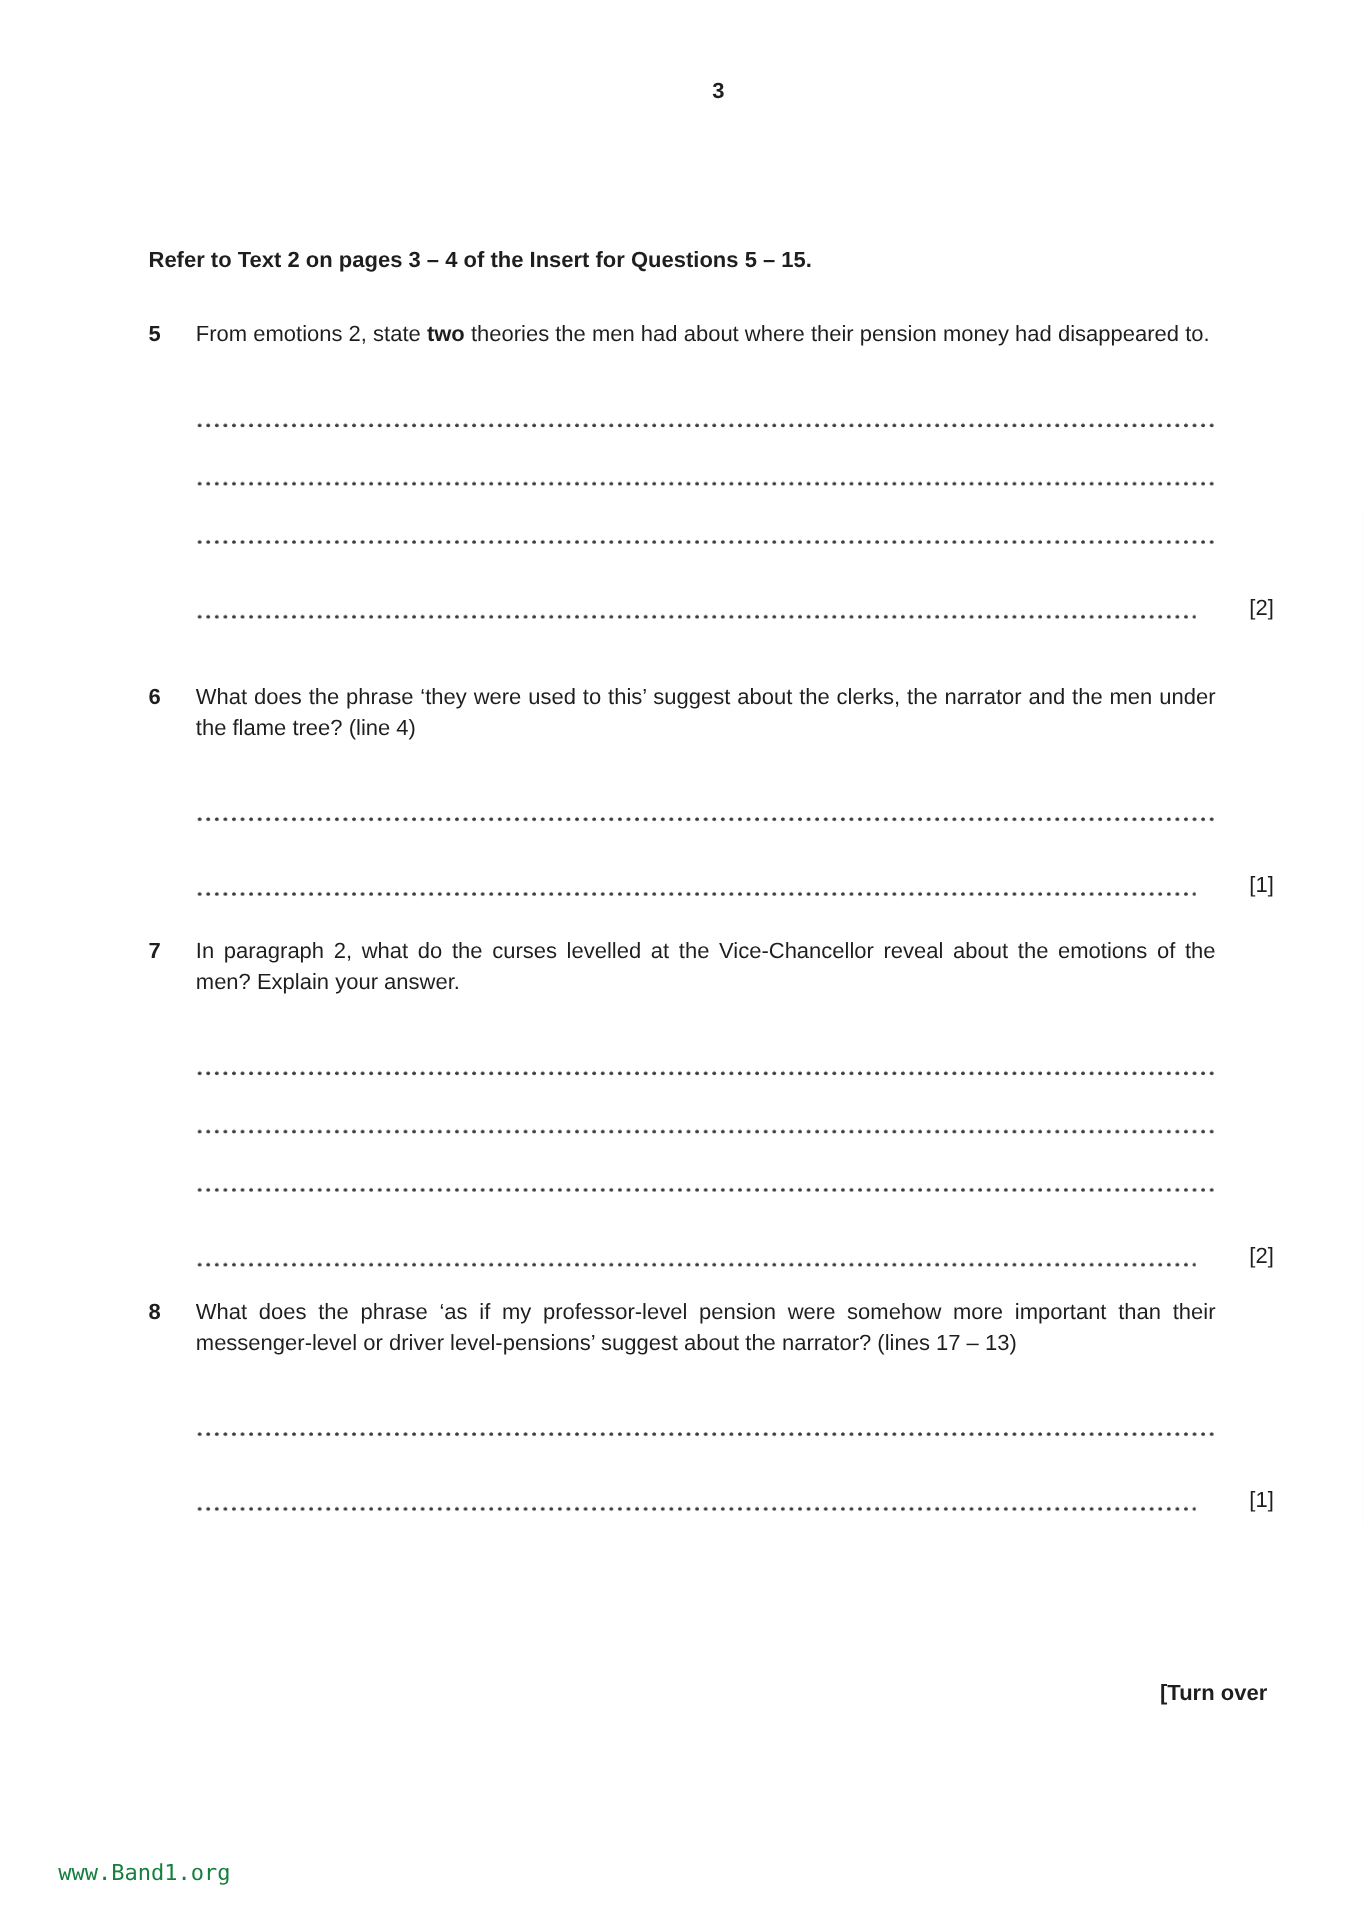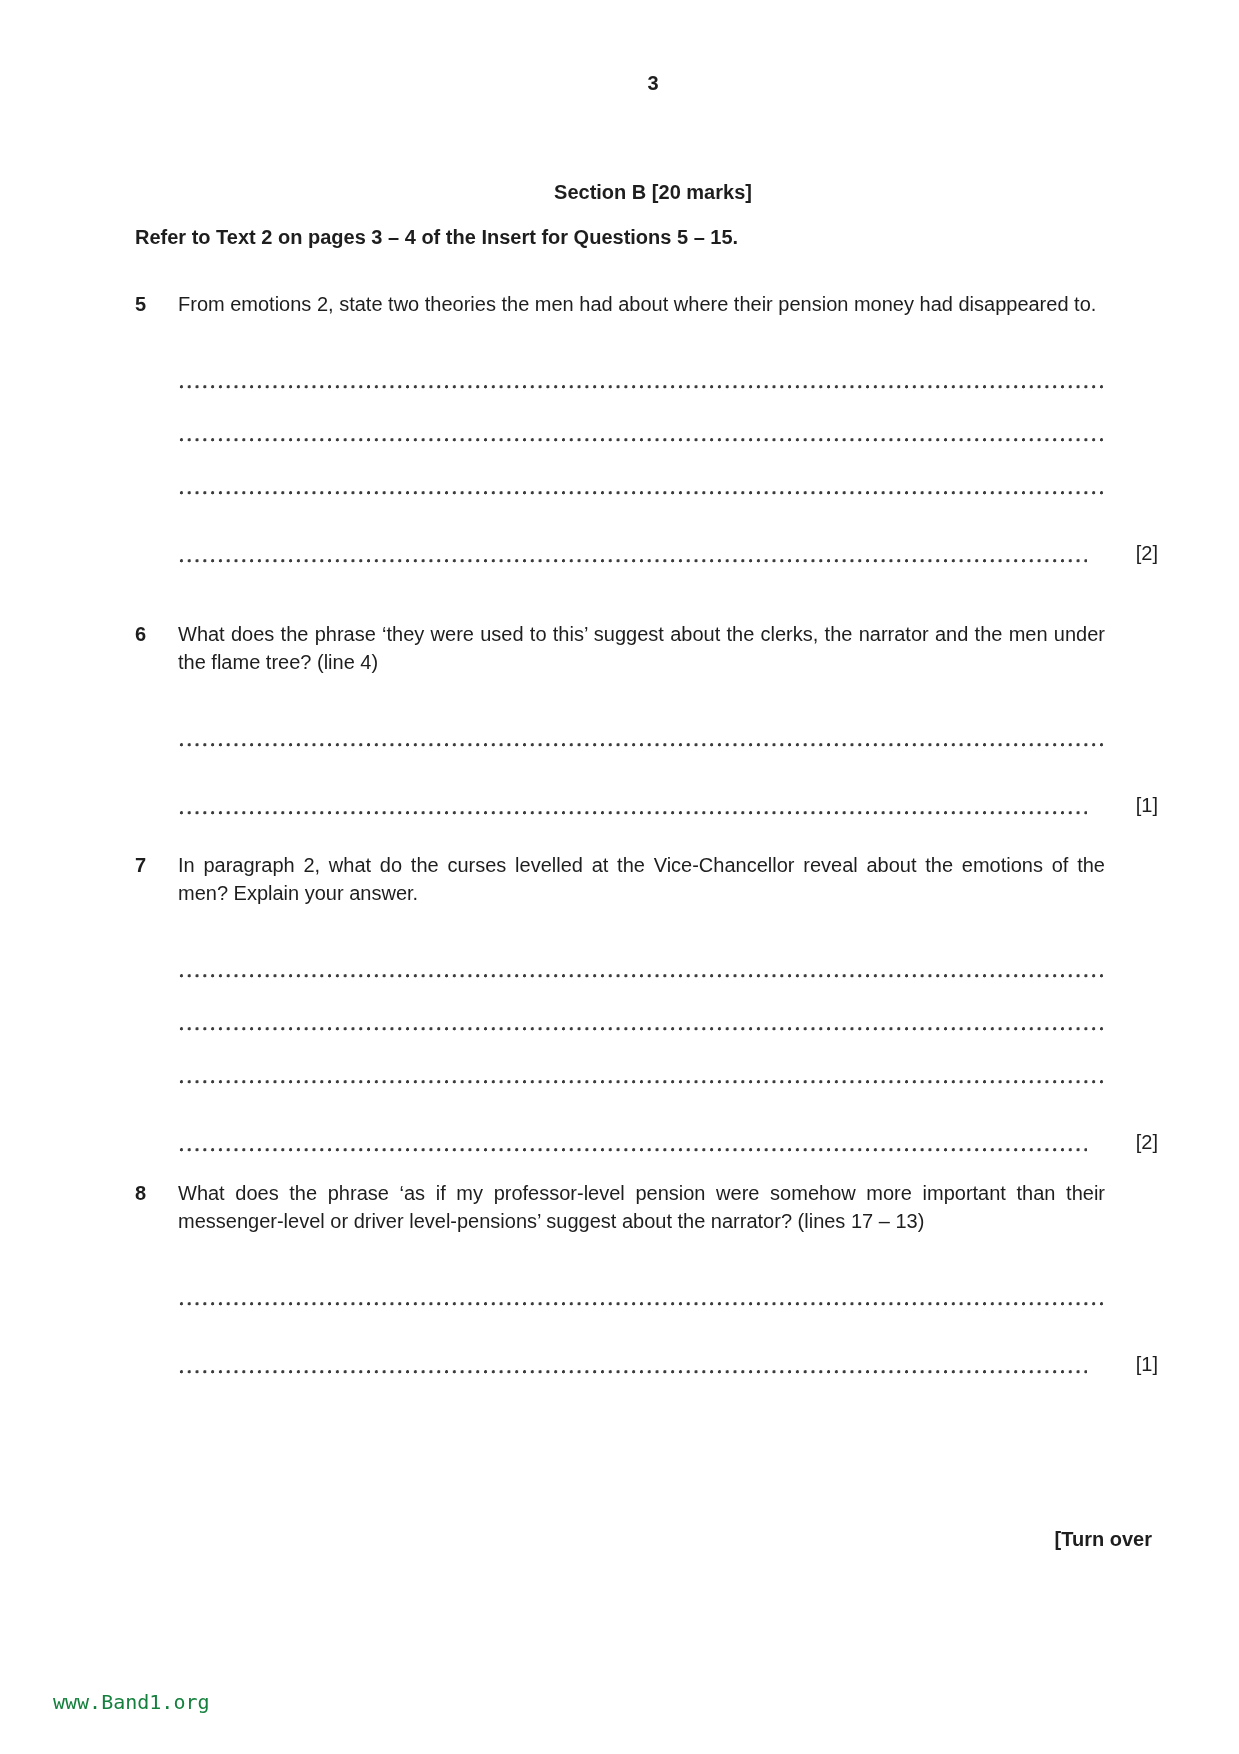--- a/index.html
+++ b/index.html
@@ -25,21 +25,21 @@
     font-weight:bold; font-size:20px;
   }
   .question { position:absolute; left:135px; width:1023px; }
   .q5 { top:290px; }
   .q6 { top:620px; }
   .q7 { top:851px; }
   .q8 { top:1179px; }
   .q-row { display:flex; align-items:flex-start; }
   .q-num { width:43px; flex-shrink:0; font-weight:bold; font-size:20px; line-height:28px; }
   .q-text { width:927px; font-size:20px; line-height:28px; text-align:justify; }
-  .q-text b { font-weight:normal; }
+  .q-text b { font-weight:bold; }
   .answers { margin-left:43px; width:980px; margin-top:66px; }
   .dotline {
     height:5px; width:927px;
     background-image:radial-gradient(circle at 3.5px 2.8px, #3c3c3c 1.35px, rgba(0,0,0,0) 1.9px);
     background-size:7.8px 5px;
     background-repeat:repeat-x;
   }
   .dot-stack .dotline + .dotline { margin-top:48px; }
   .mark-row { margin-top:48px; display:flex; align-items:flex-end; width:980px; }
   .mark-row .dotline { width:909px; }
@@ -57,21 +57,20 @@
     font-size:13px; color:#000000;
   }
 </style>
 </head>
 <body>
 
 <div class="page">
 
   <div class="page-number">3</div>
 
-  <div class="section-heading">Section B [20 marks]</div>
 
   <div class="instruction">Refer to Text 2 on pages 3 – 4 of the Insert for Questions 5 – 15.</div>
 
   <div class="question q5">
     <div class="q-row">
       <div class="q-num">5</div>
       <div class="q-text"><span>From emotions 2, state </span><b>two</b><span> theories the men had about where their pension money had disappeared to.</span></div>
     </div>
     <div class="answers">
       <div class="dot-stack">

